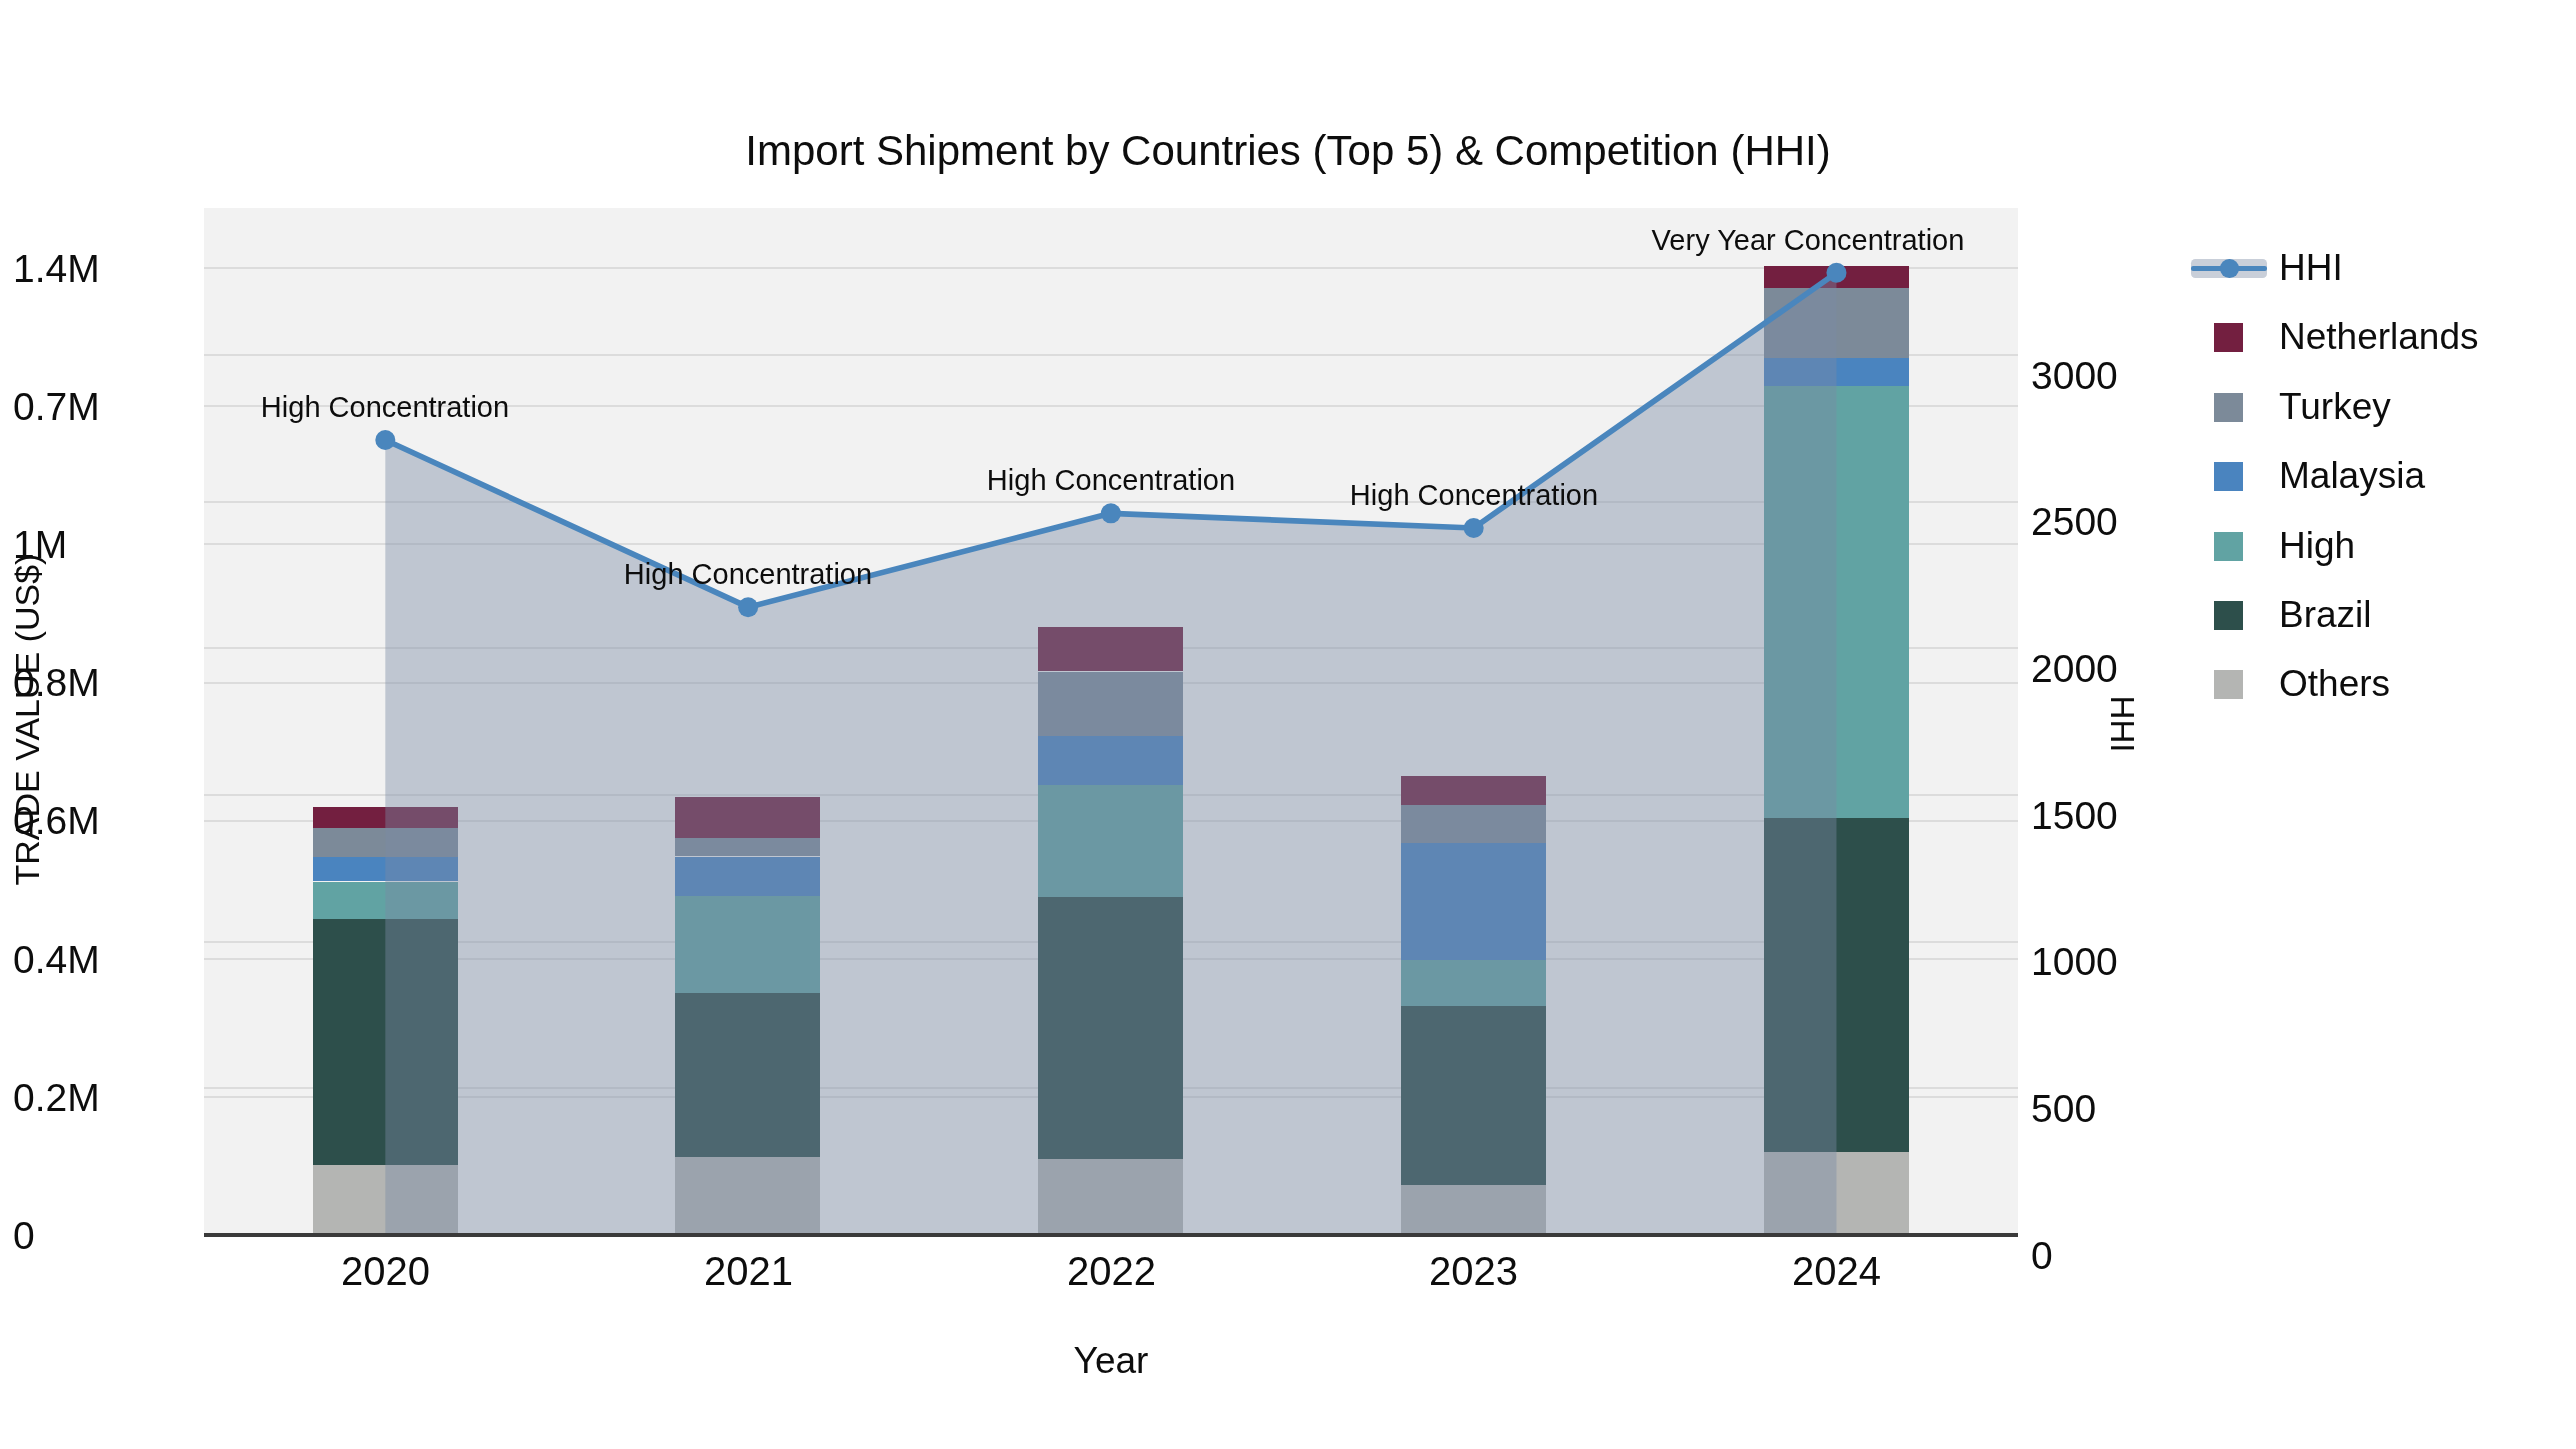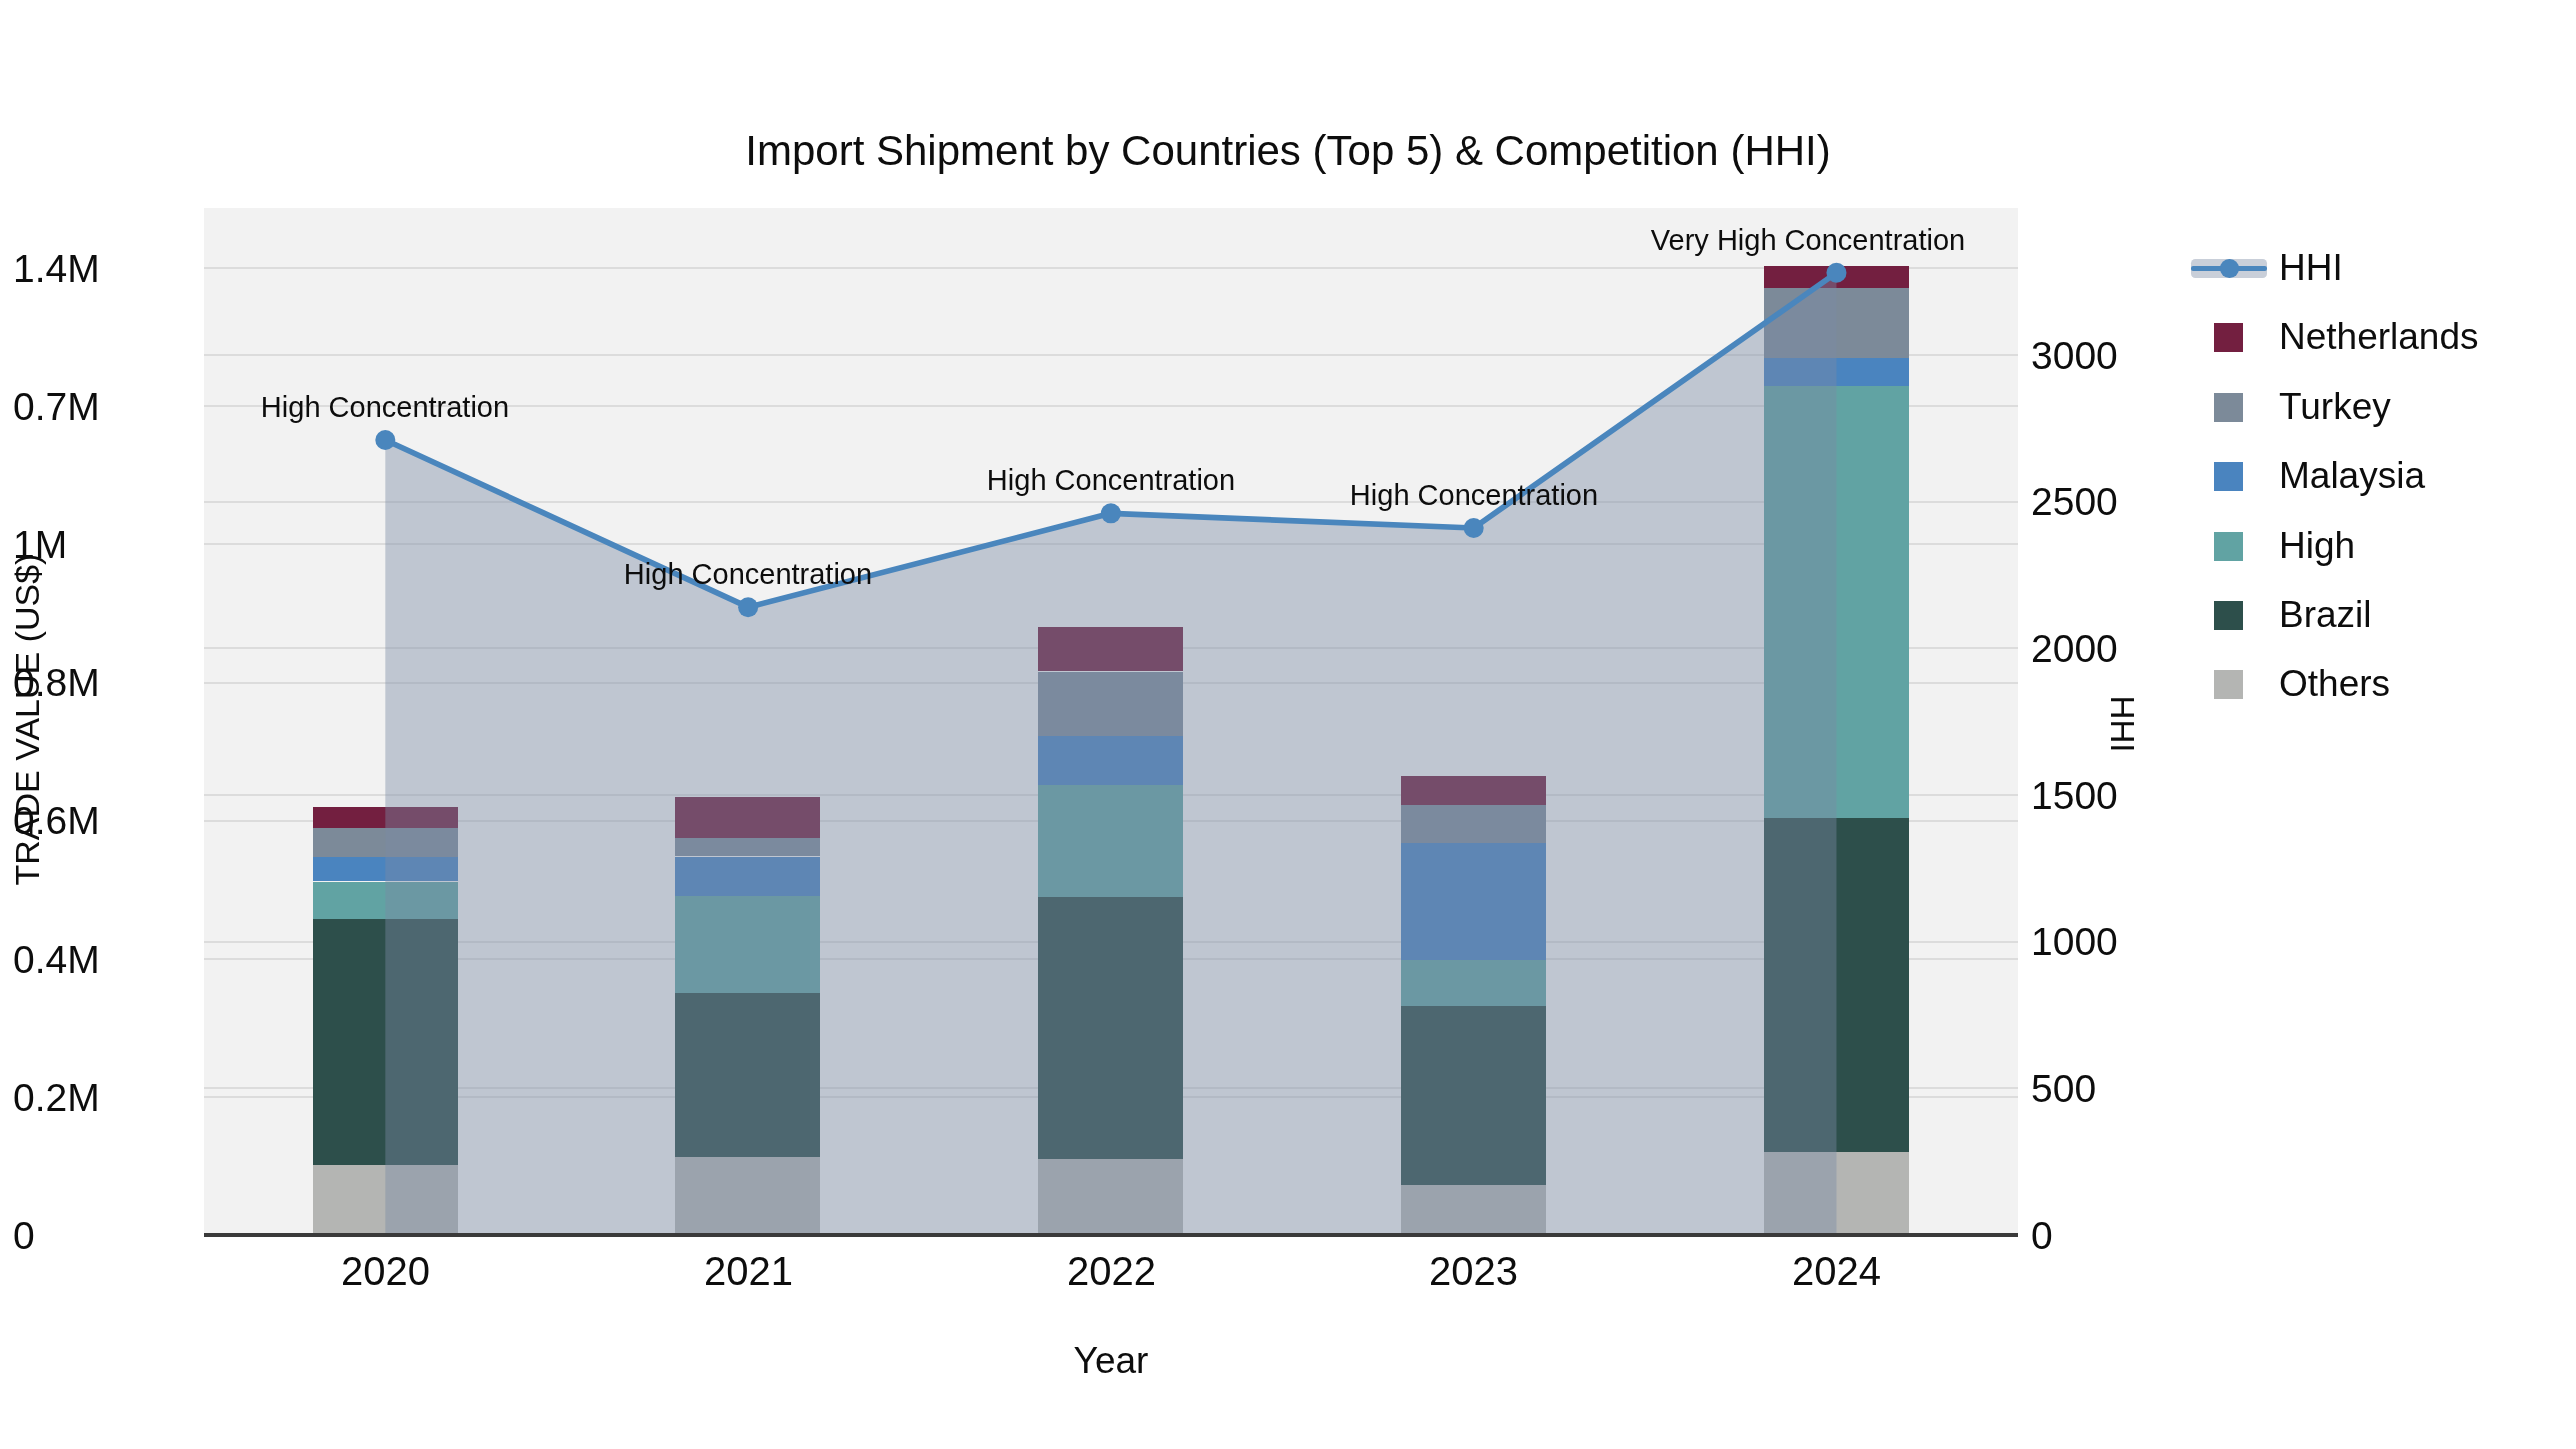--- a/index.html
+++ b/index.html
@@ -5,21 +5,21 @@
   html,body{margin:0;padding:0;background:#ffffff;}
   body{width:2576px;height:1449px;position:relative;overflow:hidden;
        font-family:"Liberation Sans", sans-serif;color:#111;}
   .abs{position:absolute;}
   #figure{width:2576px;height:1449px;position:relative;background:#fff;}
   .title-line{width:2576px;text-align:center;font-size:42px;color:#0d0d0d;}
   #plot-bg{left:204px;top:208px;width:1814px;height:1028px;background:#f2f2f2;}
   .gridline{left:204px;width:1814px;height:2.1px;background:#dcdcdc;}
   .bar-seg{width:145px;}
   .ytick-left{right:2377px;width:186px;font-size:39px;color:#0d0d0d;line-height:39px;}
-  .ytick-right{left:2031px;width:186px;text-align:left;font-size:39px;color:#0d0d0d;line-height:39px;}
+  .ytick-right{left:2031px;width:186px;text-align:left;font-size:39px;color:#0d0d0d;line-height:39px;margin-top:20px;}
   .xtick{width:215px;text-align:center;font-size:40px;color:#0d0d0d;line-height:40px;top:1251px;}
   .annotation{font-size:29px;color:#0d0d0d;white-space:nowrap;transform:translate(-50%,-50%);}
   #y-left-title{left:-323px;top:700px;width:701px;text-align:center;font-size:34px;
                 transform:rotate(-90deg);transform-origin:center;color:#0d0d0d;}
   #y-right-title{left:2079px;top:705px;width:86px;text-align:center;font-size:33px;
                  transform:rotate(90deg);transform-origin:center;color:#0d0d0d;}
   #x-title{left:204px;top:1340px;width:1814px;text-align:center;font-size:37px;color:#0d0d0d;}
   #axis-bottom{left:204px;top:1233px;width:1814px;height:4.3px;background:#3a3a3a;}
   #legend{left:2190px;top:233px;}
   .legend-item{position:absolute;left:0;height:69px;display:flex;align-items:center;}
@@ -93,21 +93,21 @@
       <circle cx="1045.5" cy="848.6" r="14" fill="#4a86bd"></circle>
       <circle cx="1552.5" cy="717.4000000000001" r="14" fill="#4a86bd"></circle>
       <circle cx="2059.5" cy="737.9000000000001" r="14" fill="#4a86bd"></circle>
       <circle cx="2566.5" cy="381.20000000000005" r="14" fill="#4a86bd"></circle>
     </svg>
   <div id="annot-layer">
       <div class="abs annotation" style="left: 385px; top: 407px;">High Concentration</div>
       <div class="abs annotation" style="left: 748px; top: 574px;">High Concentration</div>
       <div class="abs annotation" style="left: 1111px; top: 480px;">High Concentration</div>
       <div class="abs annotation" style="left: 1474px; top: 495px;">High Concentration</div>
-      <div class="abs annotation" style="left: 1808px; top: 240px;">Very High Concentration</div>
+      <div class="abs annotation" style="left: 1808px; top: 240px;">Very Year Concentration</div>
     </div>
 
   <div class="abs" id="axis-bottom"></div>
 
   <div class="abs" id="y-left-title">TRADE VALUE (US$)</div>
   <div class="abs" id="y-right-title">HHI</div>
   <div class="abs" id="x-title">Year</div>
 
   <div id="tick-layer">
       <div class="abs ytick-left" style="top: 1216px;">0</div>

